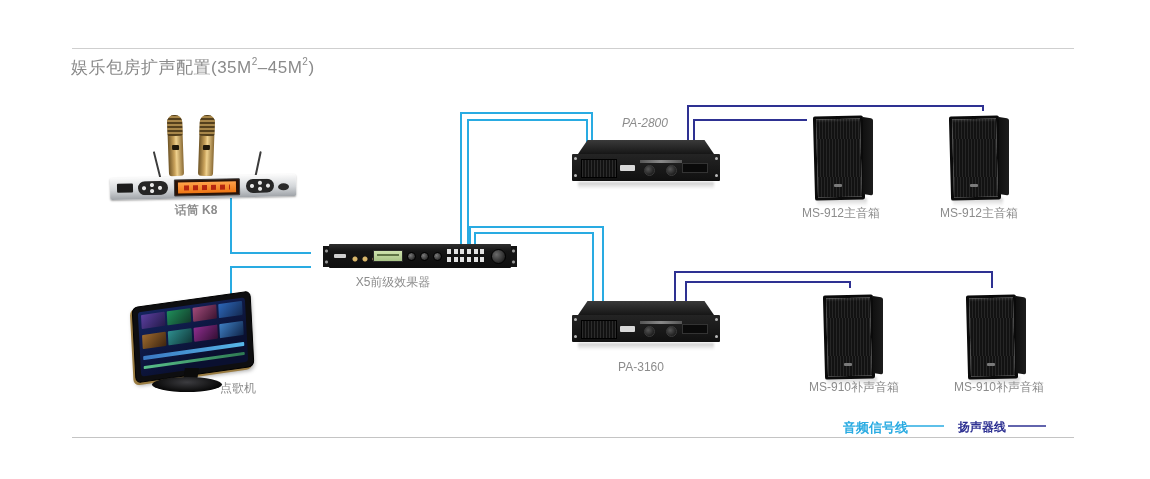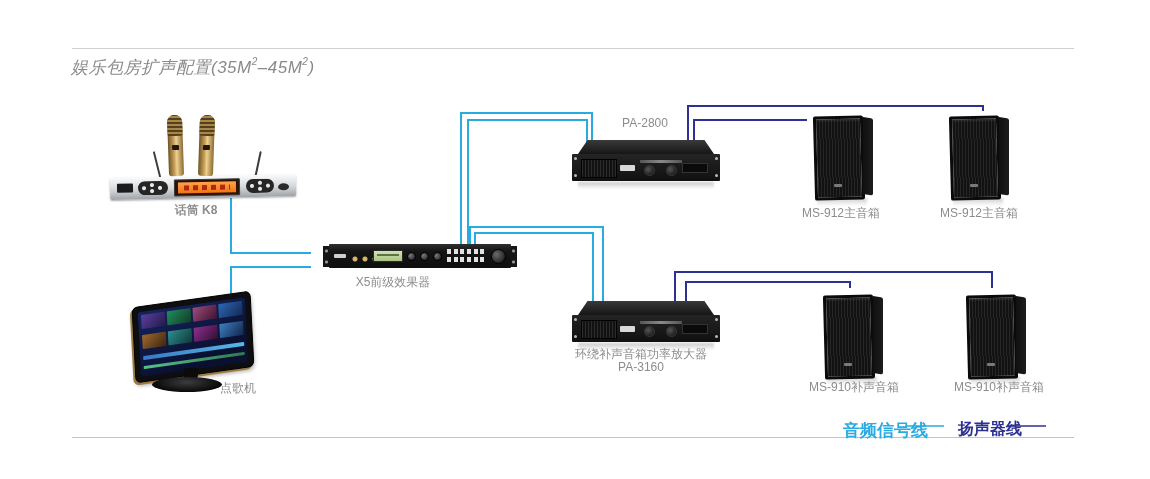--- a/index.html
+++ b/index.html
@@ -1,21 +1,21 @@
 <!DOCTYPE html>
 <html><head>
 <meta charset="utf-8">
 <style>
   html,body{margin:0;padding:0;background:#fff;}
   .canvas{position:relative;width:1150px;height:479px;background:#ffffff;overflow:hidden;
           font-family:"Liberation Sans",sans-serif;}
   .divider{position:absolute;left:72px;width:1002px;height:1px;background:#cfcfcf;}
   .divider.top{top:48px;}
   .divider.bottom{top:437px;background:#c4c4c4;}
-  .title{position:absolute;left:71px;top:56px;font-size:17px;color:#8a8a8a;letter-spacing:.5px;z-index:3;font-style:italic;}
+  .title{position:absolute;left:71px;top:56px;font-size:17px;color:#8a8a8a;letter-spacing:.5px;z-index:3;}
   .title sup{font-size:10px;position:relative;top:-1px;}
   .lbl{position:absolute;font-size:12px;color:#8c8c8c;text-align:center;z-index:3;white-space:nowrap;}
   .wires{position:absolute;left:0;top:0;z-index:1;}
   .wires path{fill:none;stroke-width:2;}
   .wires path.thin{stroke-width:1.5;}
   .dev{position:absolute;z-index:2;}
 
   
   .rx{left:110px;top:176px;width:186px;height:22px;border-radius:2px;transform:rotate(-1.2deg);
       background:linear-gradient(180deg,#fbfbfb,#d4d7da 55%,#9fa3a8);box-shadow:0 1px 2px rgba(0,0,0,.35);}
@@ -122,22 +122,22 @@
   .spk-front{position:absolute;left:0;top:2px;width:44px;height:78px;border:3px solid #0a0a0a;border-radius:2px;
       background:repeating-linear-gradient(90deg,#262626 0 1px,#121212 1px 3px);
       box-shadow:inset 0 2px 2px rgba(255,255,255,.10);transform:rotate(-1.5deg);}
   .spk-side{position:absolute;left:49px;top:3px;width:10px;height:77px;border-radius:0 2px 2px 0;
       background:linear-gradient(90deg,#101010,#1d1d1d);transform:skewY(9deg);transform-origin:left top;}
   .spk-logo{position:absolute;left:20px;top:70px;width:8px;height:3px;background:#7a7a7a;border-radius:1px;}
   .spk::after{content:"";position:absolute;left:3px;width:50px;top:84px;height:8px;filter:blur(1.2px);
       background:linear-gradient(180deg,rgba(25,25,25,.22),transparent);}
 
   
-  .legend-audio{position:absolute;left:843px;top:419px;font-size:17px;font-weight:bold;color:#29abe2;z-index:3;}
-  .legend-spk{position:absolute;left:958px;top:419px;font-size:16px;font-weight:bold;color:#2e3192;z-index:3;}
+  .legend-audio{position:absolute;left:843px;top:419px;font-size:13px;font-weight:bold;color:#29abe2;z-index:3;}
+  .legend-spk{position:absolute;left:958px;top:419px;font-size:12px;font-weight:bold;color:#2e3192;z-index:3;}
 </style>
 </head>
 <body>
 
 <div class="canvas">
 
   <div class="divider top"></div>
   <div class="divider bottom"></div>
 
   <div class="title"><span>娱乐包房扩声配置(35M</span><sup>2</sup><span>–45M</span><sup>2</sup><span>)</span></div>
@@ -207,21 +207,21 @@
       <div class="x5-lcd"></div>
       <div class="x5-knob n1"></div>
       <div class="x5-knob n2"></div>
       <div class="x5-knob n3"></div>
       <div class="x5-btns"></div>
       <div class="x5-bigknob"></div>
     </div>
   </div>
   <div class="lbl" style="left:333px;top:274px;width:120px;">X5前级效果器</div>
 
-  <div class="lbl" style="left:575px;top:116px;width:140px;">PA-2800</div>
+  <div class="lbl" style="left:575px;top:116px;width:140px;font-style:italic;">PA-2800</div>
   <div class="dev amp" style="left:570px;top:138px;">
     <div class="amp-top"></div>
     <div class="amp-front">
       <div class="screw tl"></div>
       <div class="screw bl"></div>
       <div class="screw tr"></div>
       <div class="screw br"></div>
       <div class="amp-grille gl"></div>
       <div class="amp-logo"></div>
       <div class="amp-led"></div>
@@ -241,21 +241,20 @@
       <div class="screw br"></div>
       <div class="amp-grille gl"></div>
       <div class="amp-logo"></div>
       <div class="amp-led"></div>
       <div class="amp-knob k1"></div>
       <div class="amp-knob k2"></div>
       <div class="amp-model"></div>
     </div>
     <div class="amp-shadow"></div>
   </div>
-  <div class="lbl" style="left:565px;top:346px;width:152px;">环绕补声音箱功率放大器</div>
   <div class="lbl" style="left:565px;top:360px;width:152px;">PA-3160</div>
 
   <div class="dev spk" style="left:814px;top:114px;">
     <div class="spk-front"></div>
     <div class="spk-side"></div>
     <div class="spk-logo"></div>
   </div>
   <div class="dev spk" style="left:950px;top:114px;">
     <div class="spk-front"></div>
     <div class="spk-side"></div>

